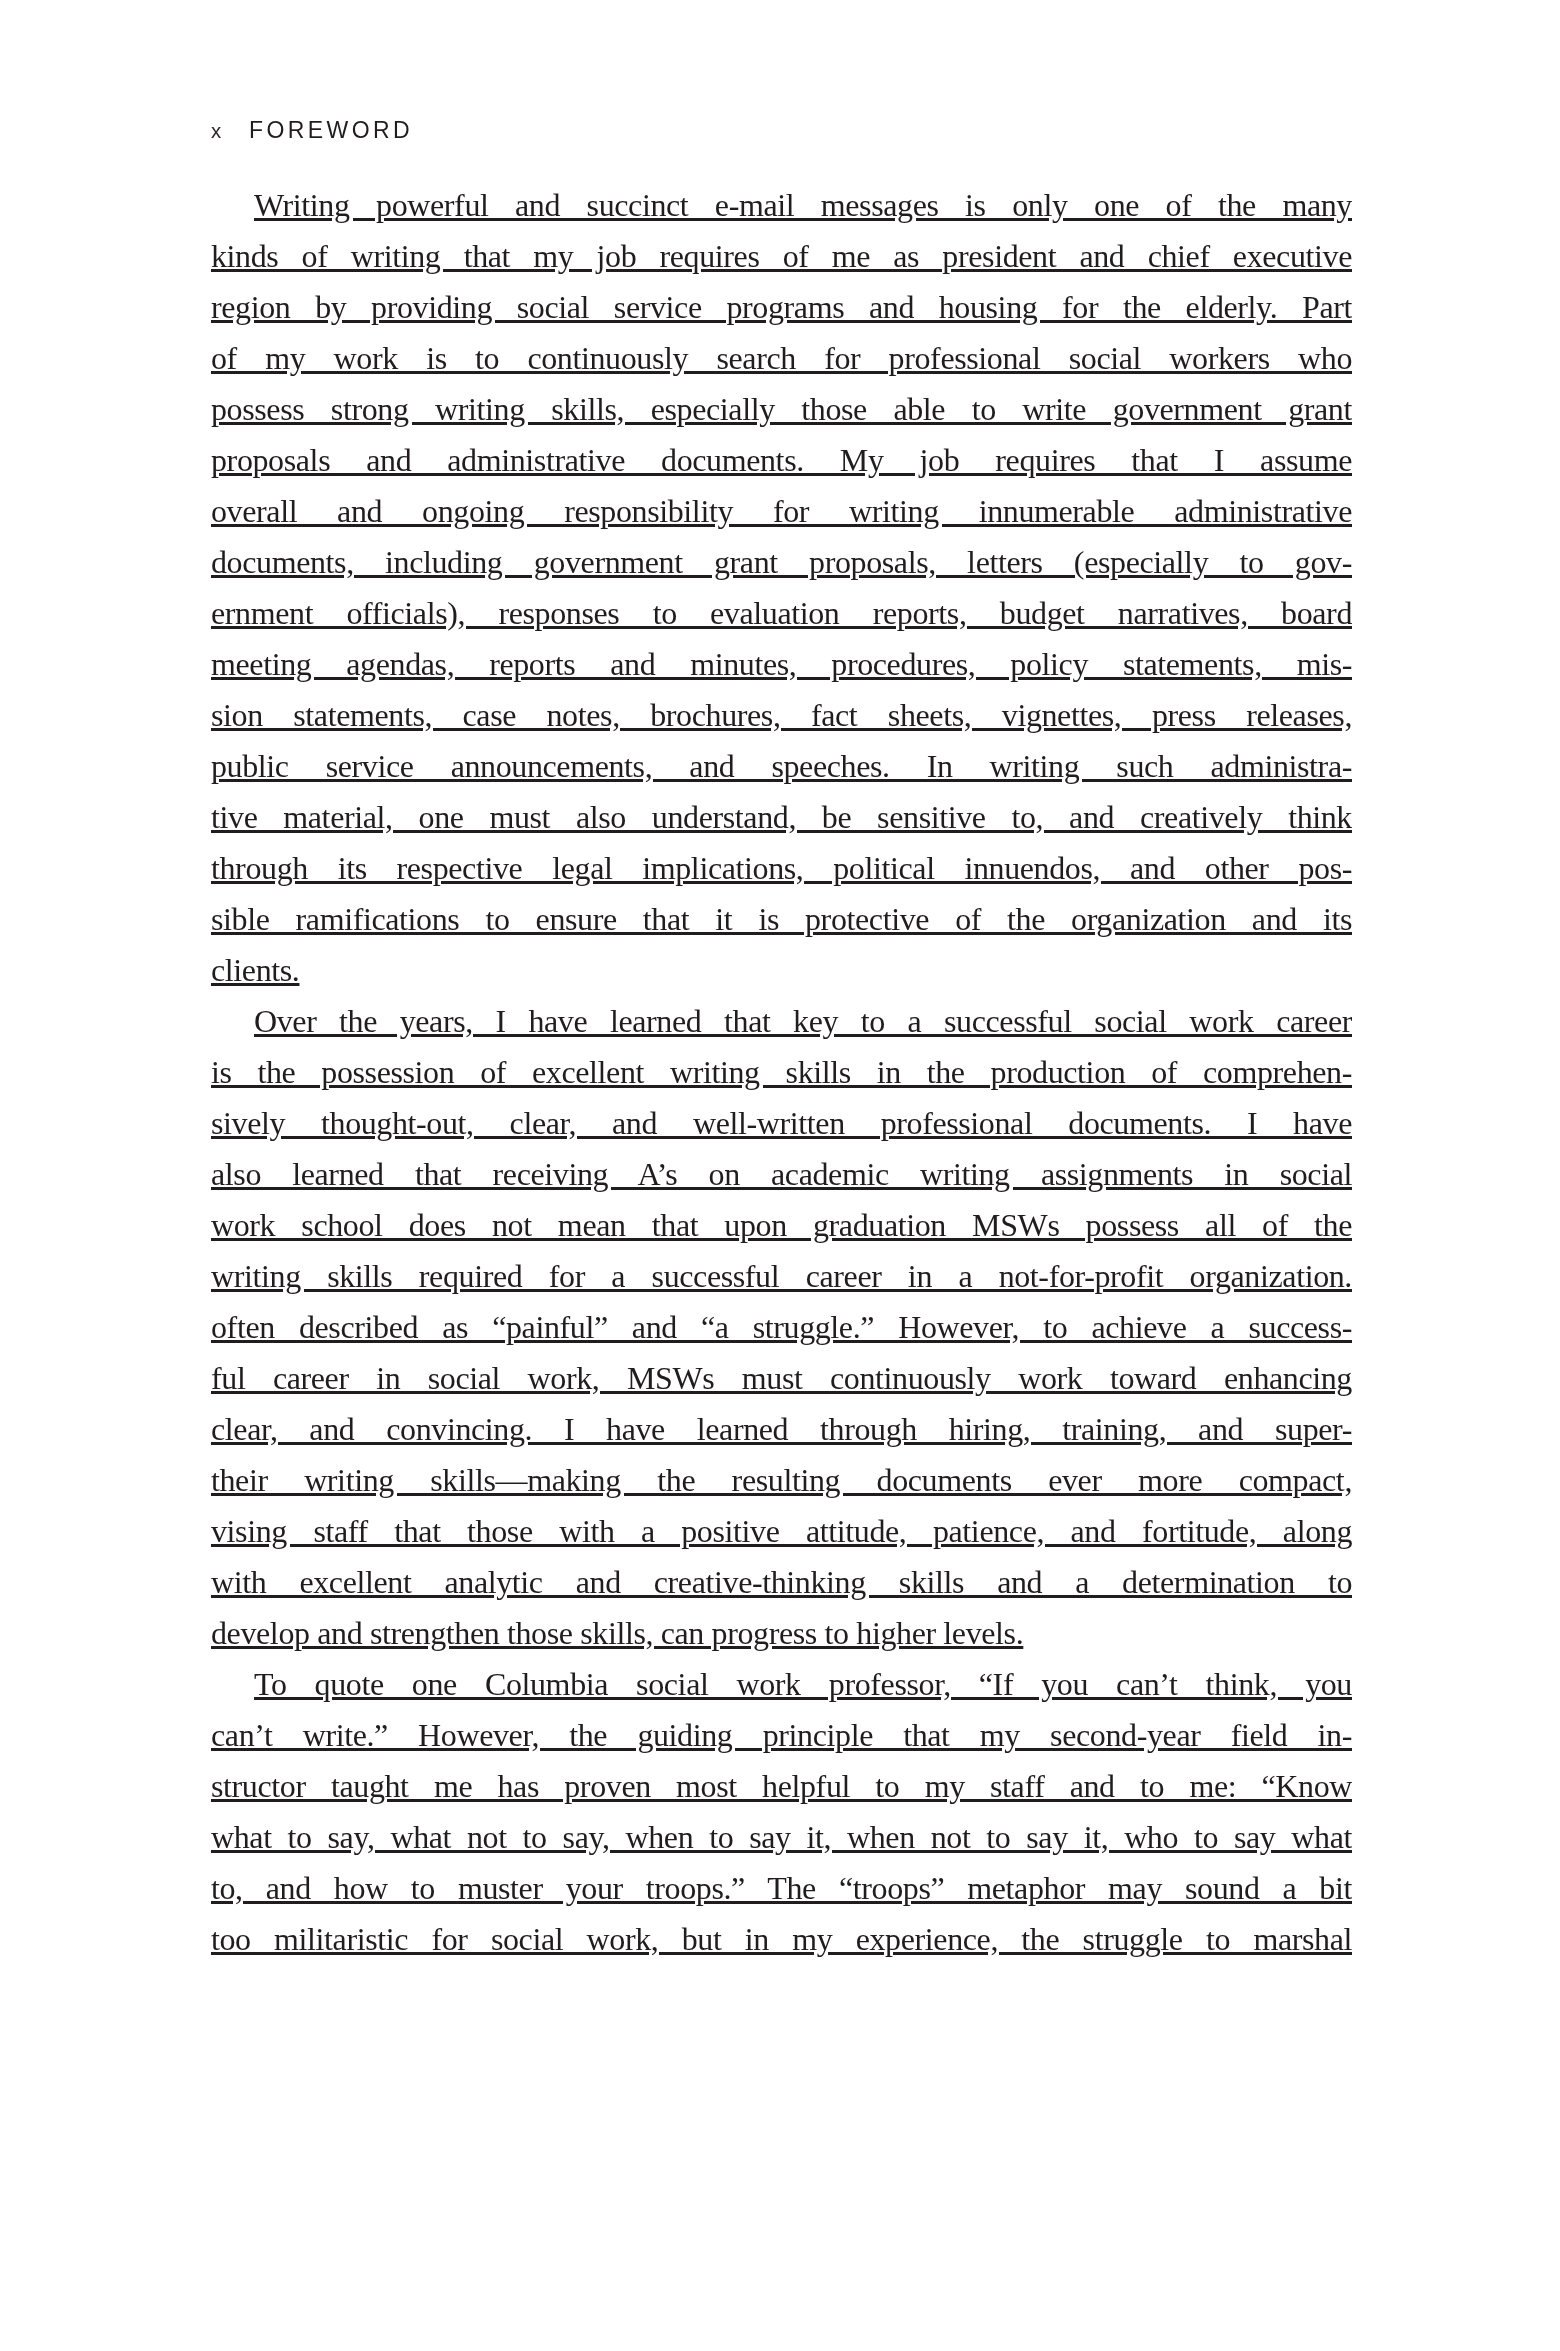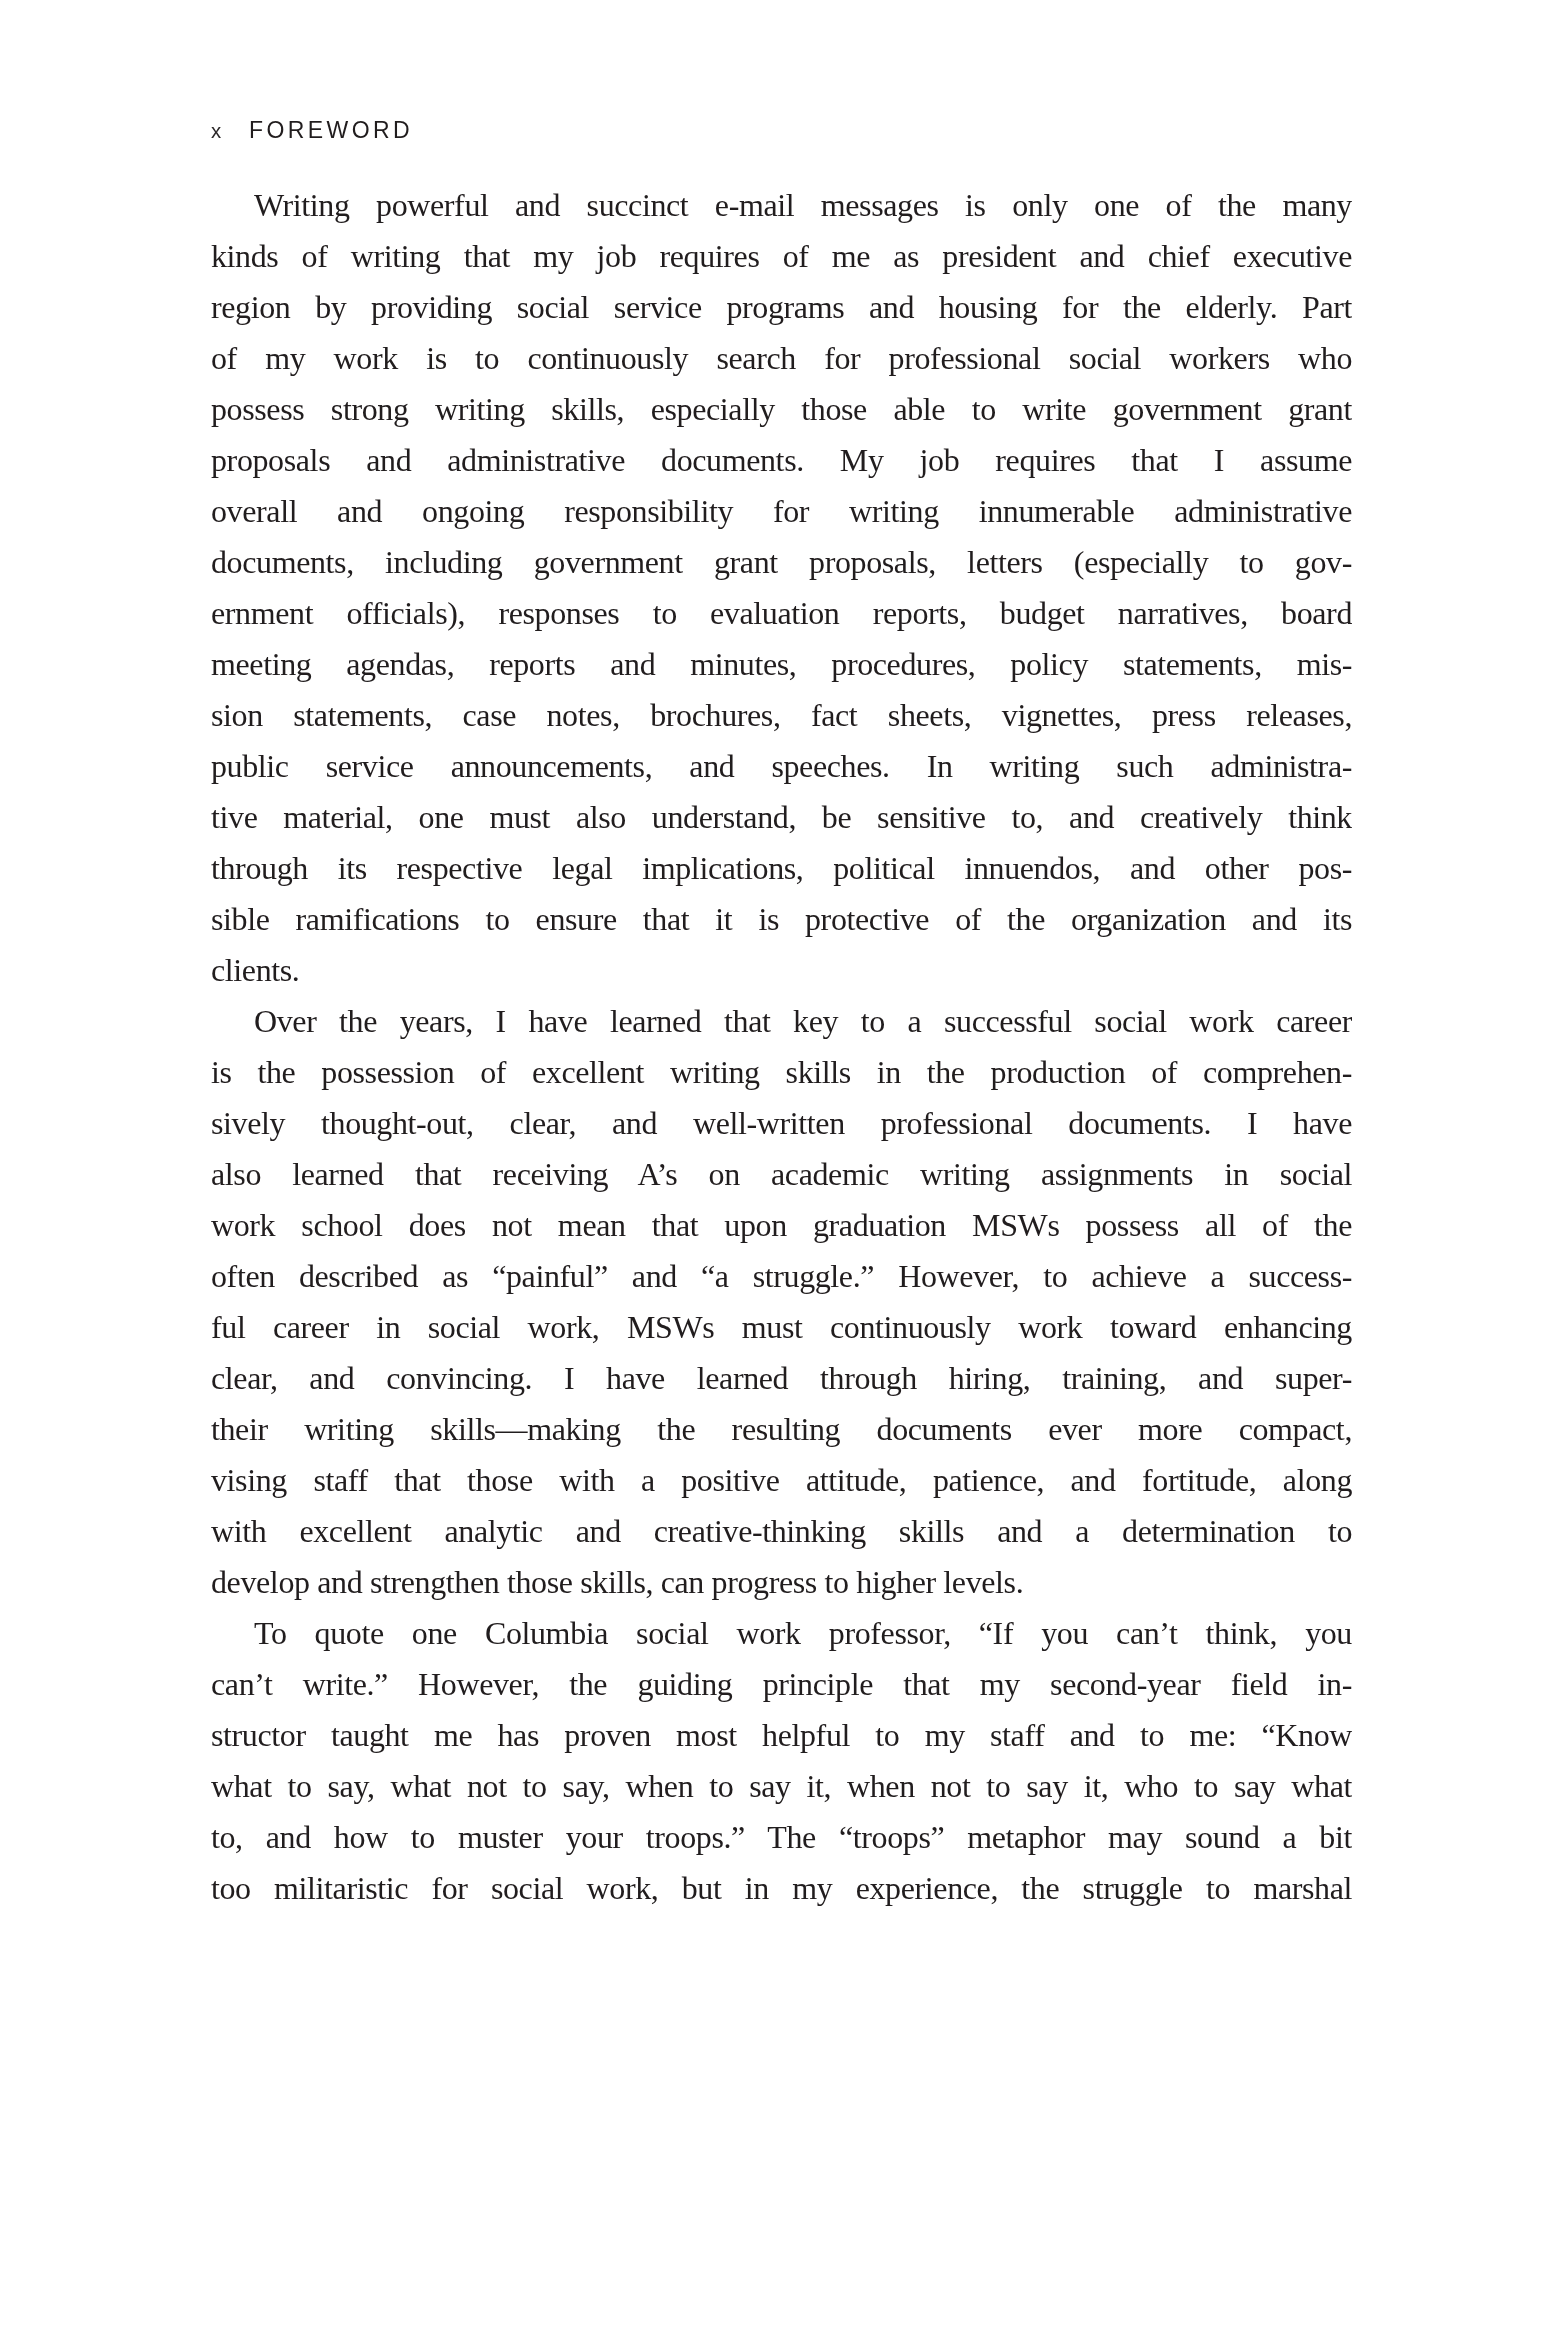--- a/index.html
+++ b/index.html
@@ -53,20 +53,21 @@
   }
   .paragraph {
     margin: 0;
     padding: 0;
   }
   .line {
     height: 51px;
     overflow: hidden;
     text-align: justify;
     text-align-last: justify;
+    text-decoration: underline;
   }
   .line.indent {
     text-indent: 43px;
   }
   .line.endline {
     text-align: center;
     text-align-last: left;
   }
 </style>
 </head>
@@ -96,20 +97,21 @@
         <div class="line">through its respective legal implications, political innuendos, and other pos-</div>
         <div class="line">sible ramifications to ensure that it is protective of the organization and its</div>
         <div class="line endline">clients.</div>
       </div>
       <div class="paragraph">
         <div class="line indent">Over the years, I have learned that key to a successful social work career</div>
         <div class="line">is the possession of excellent writing skills in the production of comprehen-</div>
         <div class="line">sively thought-out, clear, and well-written professional documents. I have</div>
         <div class="line">also learned that receiving A’s on academic writing assignments in social</div>
         <div class="line">work school does not mean that upon graduation MSWs possess all of the</div>
+        <div class="line">writing skills required for a successful career in a not-for-profit organization.</div>
         <div class="line">often described as “painful” and “a struggle.” However, to achieve a success-</div>
         <div class="line">ful career in social work, MSWs must continuously work toward enhancing</div>
         <div class="line">clear, and convincing. I have learned through hiring, training, and super-</div>
         <div class="line">their writing skills—making the resulting documents ever more compact,</div>
         <div class="line">vising staff that those with a positive attitude, patience, and fortitude, along</div>
         <div class="line">with excellent analytic and creative-thinking skills and a determination to</div>
         <div class="line endline">develop and strengthen those skills, can progress to higher levels.</div>
       </div>
       <div class="paragraph">
         <div class="line indent">To quote one Columbia social work professor, “If you can’t think, you</div>

